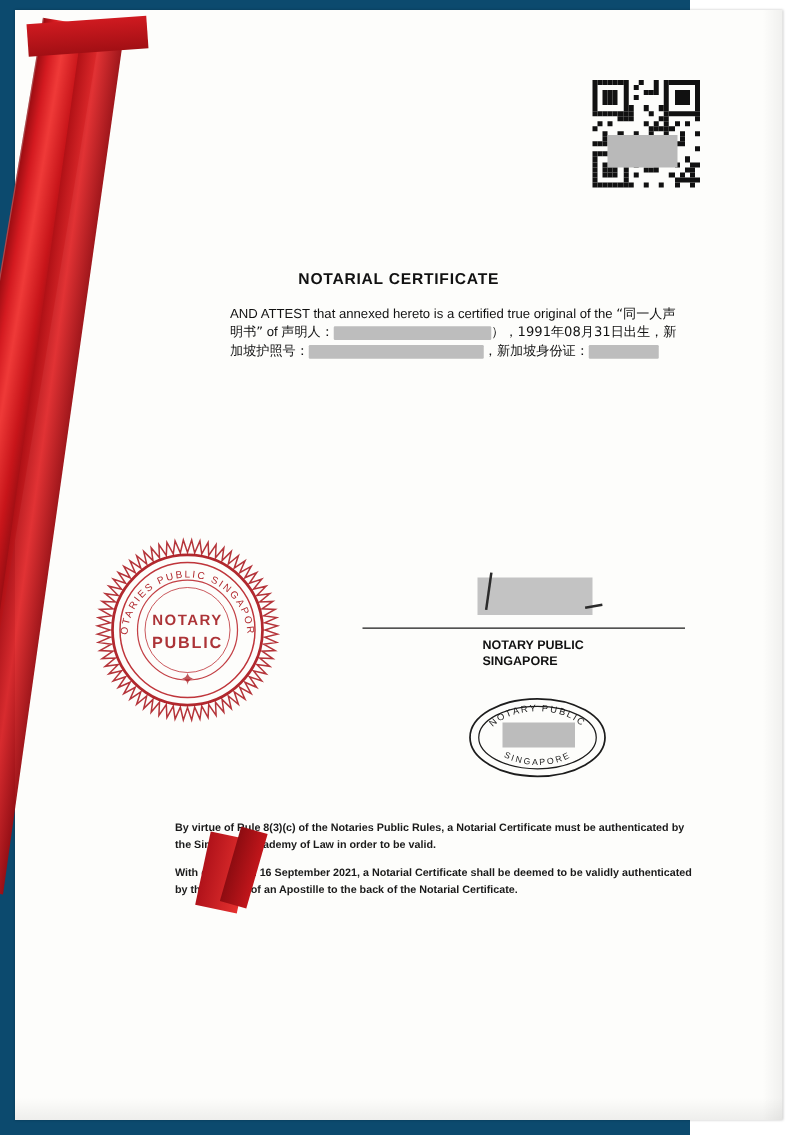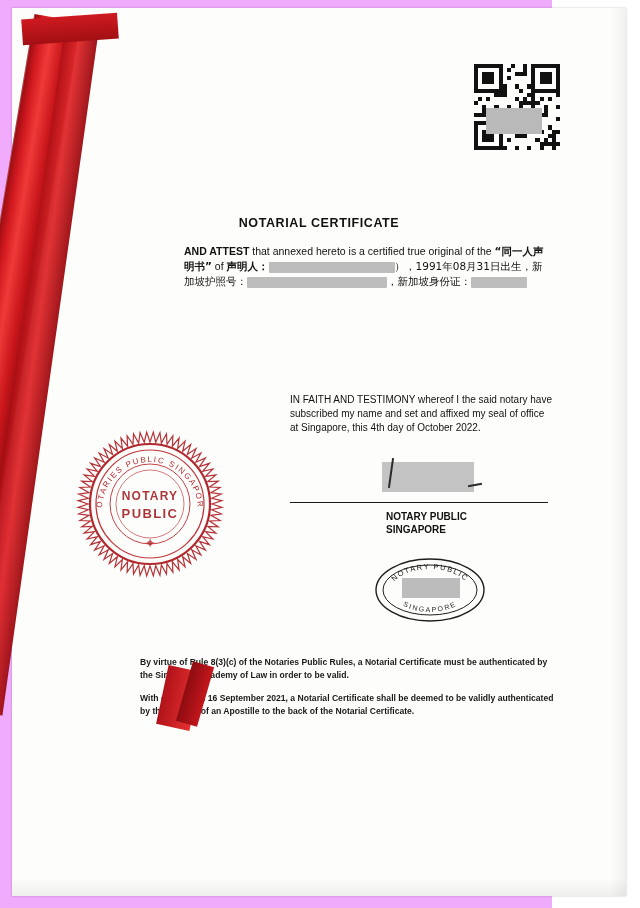--- a/index.html
+++ b/index.html
@@ -11,21 +11,21 @@
     width: 640px;
     height: 908px;
     overflow: hidden;
     font-family: "Liberation Sans", sans-serif;
   }
 
   #page {
     position: relative;
     width: 552px;
     height: 908px;
-    background: #f0abfc;
+    background: #0c4a6e;
   }
 
   
   .paper {
     position: absolute;
     left: 12px;
     top: 8px;
     width: 614px;
     height: 888px;
     background: #fdfdfb;
@@ -148,21 +148,21 @@
   .body {
     position: absolute;
     left: 172px;
     top: 236px;
     width: 366px;
     color: #111;
     font-size: 10.5px;
     line-height: 15px;
   }
   .body p { margin: 0 0 9px 0; }
-  .b { font-weight: bold; }
+  .b { font-weight: normal; }
   .cn { font-family: "DejaVu Sans", "Liberation Sans", sans-serif; }
 
   .redact {
     display: inline-block;
     background: #bdbdbd;
     vertical-align: middle;
     height: 10px;
     border-radius: 1px;
   }
   .redact.tall { height: 11px; }
@@ -723,21 +723,20 @@
       <p>
         <span class="b">AND ATTEST</span>
         <span>that annexed hereto is a certified true original of the</span>
         <span class="b cn">“同一人声明书”</span>
         <span>of</span>
         <span class="b cn">声明人：</span><span class="redact tall" style="width:126px;"></span><span class="cn">），1991年08月31日出生，新加坡护照号：</span><span class="redact tall" style="width:140px;"></span><span class="cn">，新加坡身份证：</span><span class="redact tall" style="width:56px;"></span>
       </p>
 
     </div>
 
-    <div class="faith">IN FAITH AND TESTIMONY whereof I the said notary have subscribed my name and set and affixed my seal of office at Singapore, this 4th day of October 2022.</div>
 
     <div class="sig-area">
       <div class="sig-redact"></div>
       <div class="sig-stroke"></div>
       <div class="sig-stroke2"></div>
       <div class="sig-line"></div>
       <div class="sig-caption">
         <div>NOTARY PUBLIC</div>
         <div>SINGAPORE</div>
       </div>

